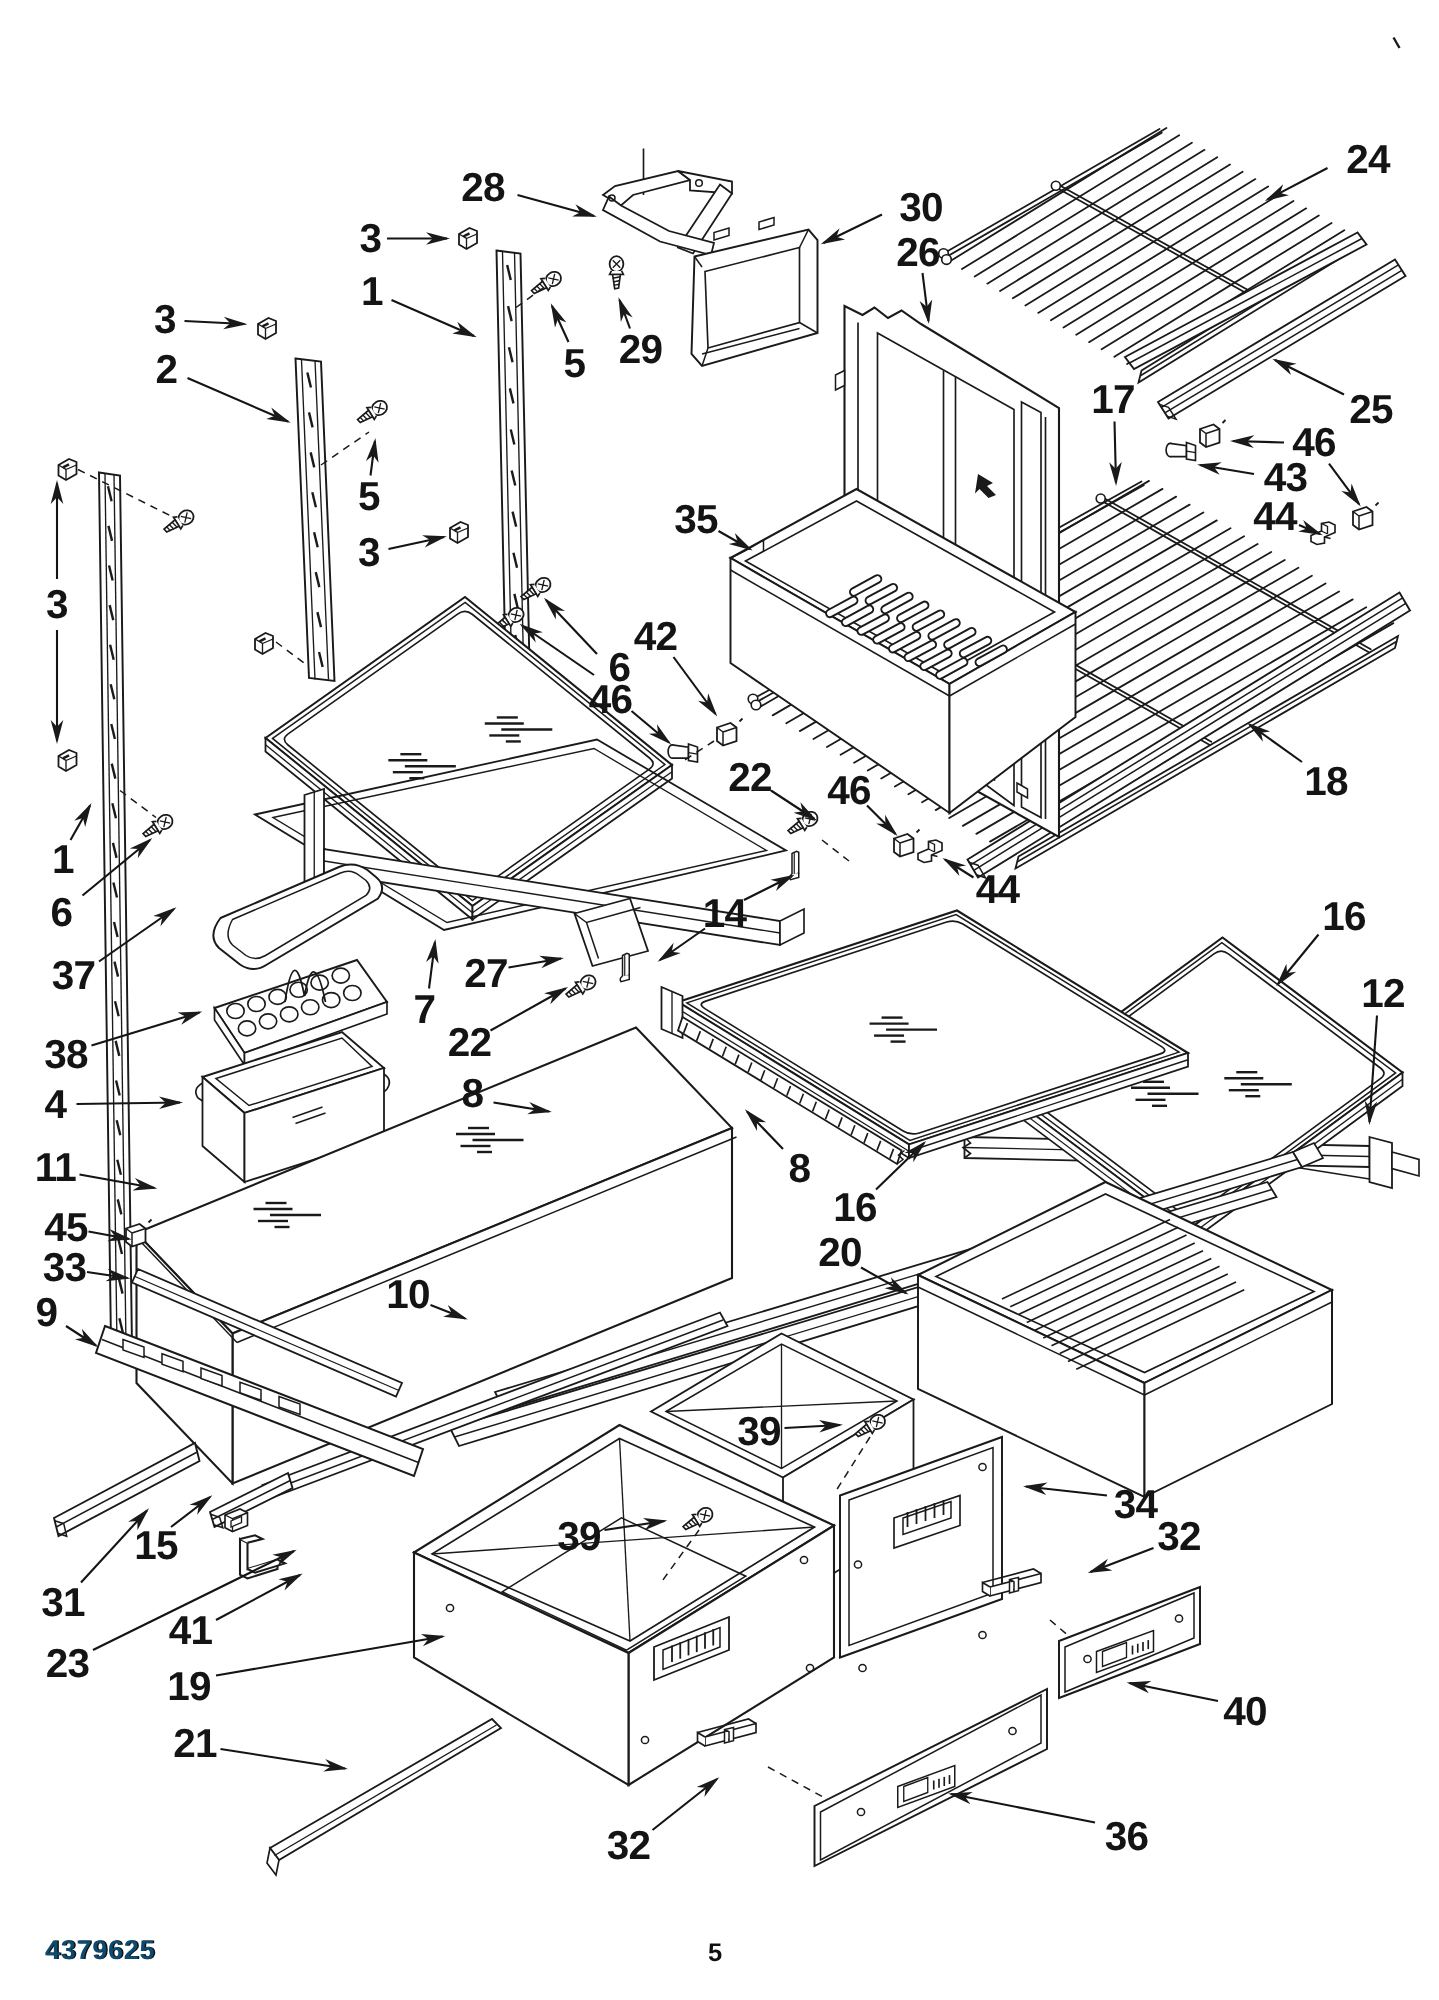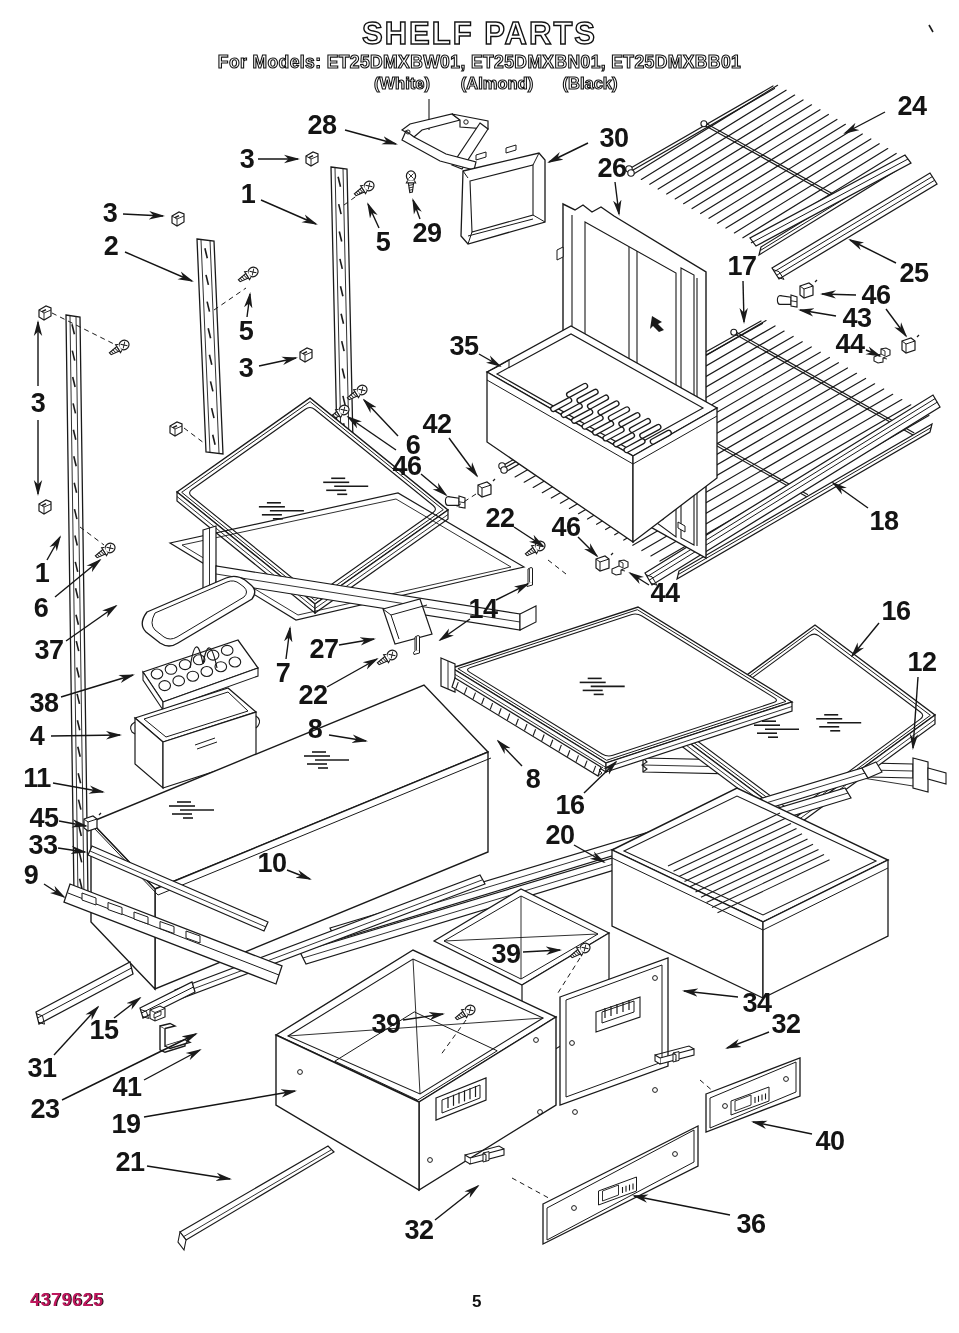--- a/index.html
+++ b/index.html
@@ -9,38 +9,29 @@
   .titleblock { position:absolute; left:0; top:18px; width:100%; text-align:center; z-index:5; }
   .title { font-size:31px; font-weight:bold; letter-spacing:2px; color:#fff;
            -webkit-text-stroke:1.4px #111; line-height:1.0; }
   .models { font-size:17.5px; font-weight:bold; color:#fff; -webkit-text-stroke:1.1px #111;
             letter-spacing:0.4px; margin-top:3px; }
   .finishes { position:relative; font-size:16.5px; font-weight:bold; color:#fff;
               -webkit-text-stroke:1.1px #111; margin-top:1px; height:20px; }
   .finishes span { position:absolute; transform:translateX(-50%); }
   .fin-0 { left:402px; } .fin-1 { left:497px; } .fin-2 { left:590px; }
   .footer-doc { position:absolute; left:30px; top:1290px; font-size:18px; font-weight:bold;
-                color:#be185d; letter-spacing:0.5px; z-index:5; text-shadow:1px 0 #111; }
+                color:#0c4a6e; letter-spacing:0.5px; z-index:5; text-shadow:1px 0 #111; }
   .footer-page { position:absolute; left:472px; top:1292px; font-size:17px; font-weight:bold;
                  color:#111; z-index:5; }
   text.callout { font-family:"Liberation Sans", sans-serif; font-size:27px; font-weight:bold; fill:#141414; letter-spacing:-0.5px; }
 </style>
 </head>
 <body>
 
 <div class="page">
-  <div class="titleblock">
-    <div class="title">SHELF PARTS</div>
-    <div class="models">For Models: ET25DMXBW01, ET25DMXBN01, ET25DMXBB01</div>
-    <div class="finishes">
-      <span class="fin-0">(White)</span>
-      <span class="fin-1">(Almond)</span>
-      <span class="fin-2">(Black)</span>
-    </div>
-  </div>
 
   <svg class="art" width="959" height="1333" viewBox="0 0 959 1333">
 
 <defs>
 <marker id="arr" markerWidth="16" markerHeight="10" refX="14" refY="5" orient="auto" markerUnits="userSpaceOnUse">
   <path d="M16,5 L0,0.8 L4.5,5 L0,9.2 Z" fill="#1a1a1a"></path>
 </marker>
 <g id="screw">
   <ellipse cx="0" cy="0" rx="5.2" ry="4.6" fill="#fff" stroke="#1a1a1a" stroke-width="1.2"></ellipse>
   <path d="M-2.5,-2.5 L2.5,2.5 M-2.5,2.5 L2.5,-2.5" stroke="#1a1a1a" stroke-width="0.9" fill="none"></path>

